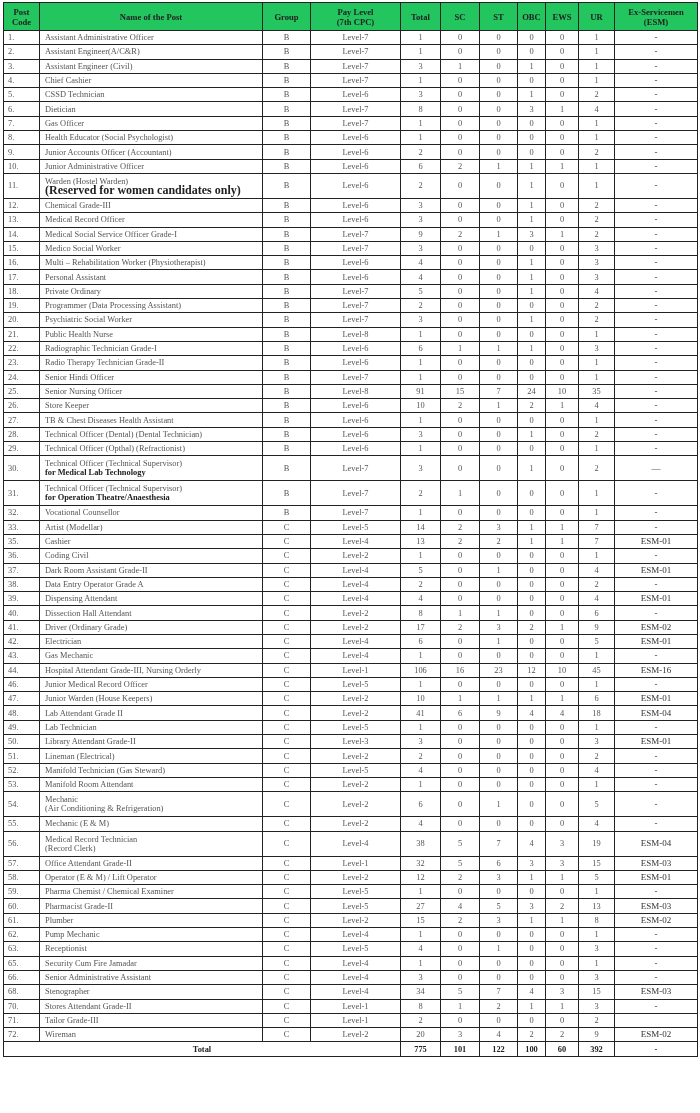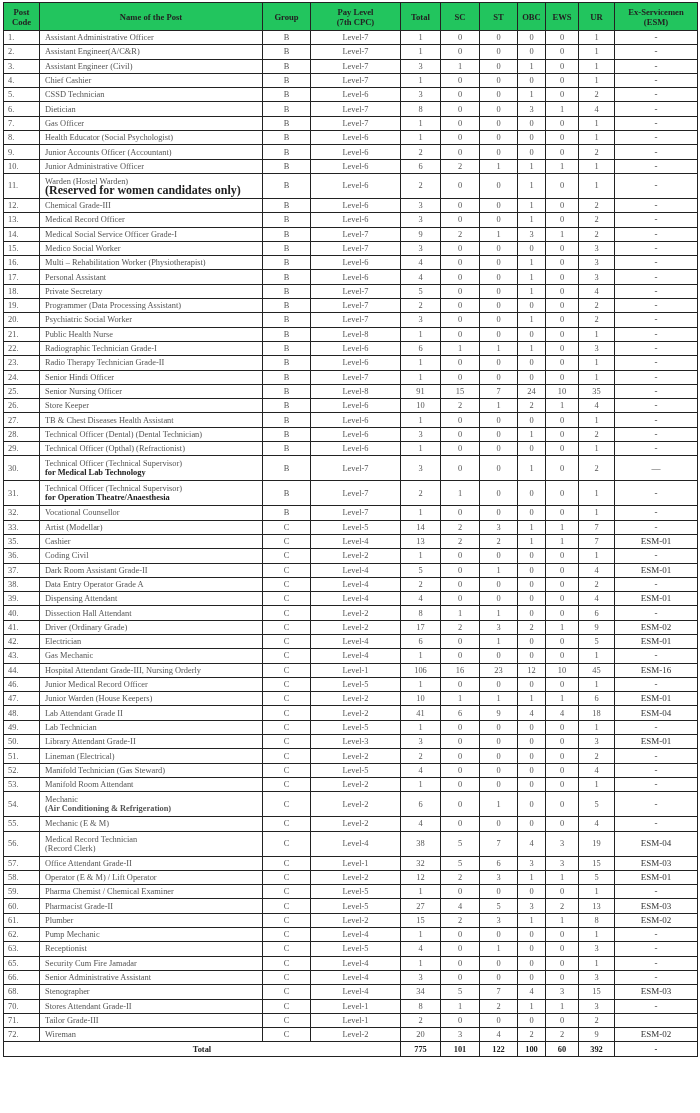--- a/index.html
+++ b/index.html
@@ -269,21 +269,21 @@
           <td class="num">4</td>
           <td class="num">0</td>
           <td class="num">0</td>
           <td class="num">1</td>
           <td class="num">0</td>
           <td class="num">3</td>
           <td class="esm">-</td>
         </tr>
         <tr>
           <td class="code">18.</td>
-          <td class="name"><span>Private Secretary</span></td>
+          <td class="name"><span>Private Ordinary</span></td>
           <td class="grp">B</td>
           <td class="lvl">Level-7</td>
           <td class="num">5</td>
           <td class="num">0</td>
           <td class="num">0</td>
           <td class="num">1</td>
           <td class="num">0</td>
           <td class="num">4</td>
           <td class="esm">-</td>
         </tr>
@@ -711,21 +711,21 @@
           <td class="num">1</td>
           <td class="num">0</td>
           <td class="num">0</td>
           <td class="num">0</td>
           <td class="num">0</td>
           <td class="num">1</td>
           <td class="esm">-</td>
         </tr>
         <tr class="tall">
           <td class="code">54.</td>
-          <td class="name"><span>Mechanic</span><span class="sub" style="font-weight: bold; color: rgb(85, 85, 85);">(Air Conditioning &amp; Refrigeration)</span></td>
+          <td class="name"><span>Mechanic</span><span class="sub" style="font-weight: normal; color: rgb(85, 85, 85);">(Air Conditioning &amp; Refrigeration)</span></td>
           <td class="grp">C</td>
           <td class="lvl">Level-2</td>
           <td class="num">6</td>
           <td class="num">0</td>
           <td class="num">1</td>
           <td class="num">0</td>
           <td class="num">0</td>
           <td class="num">5</td>
           <td class="esm">-</td>
         </tr>

